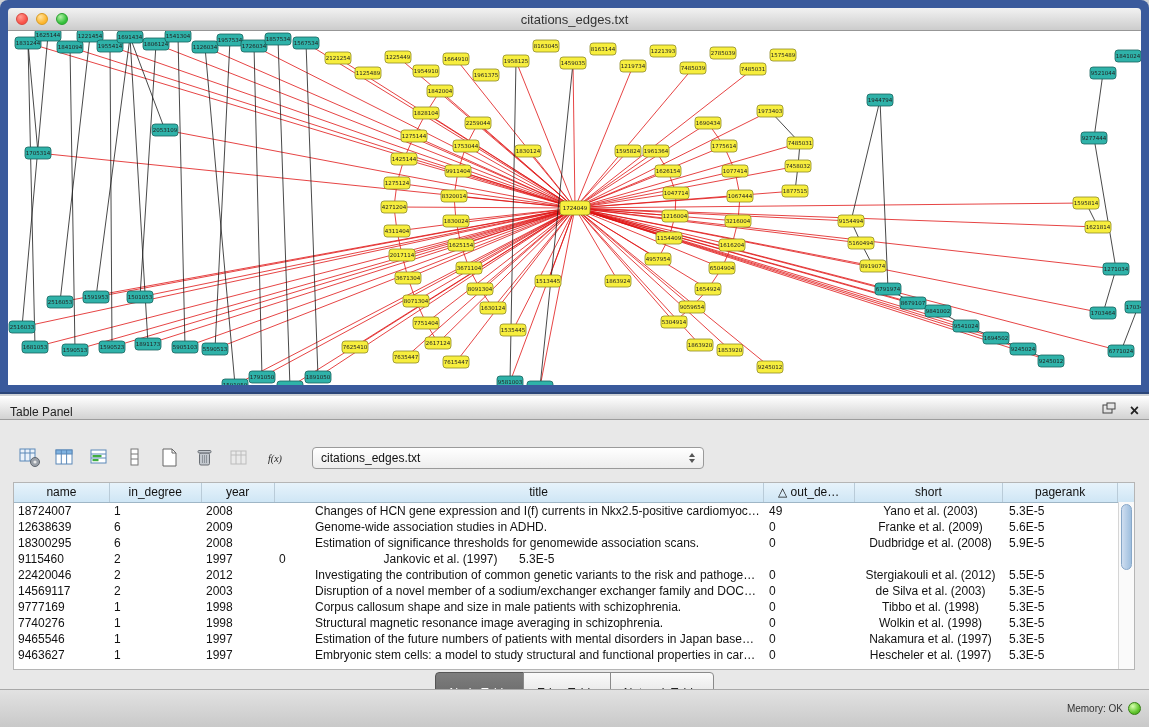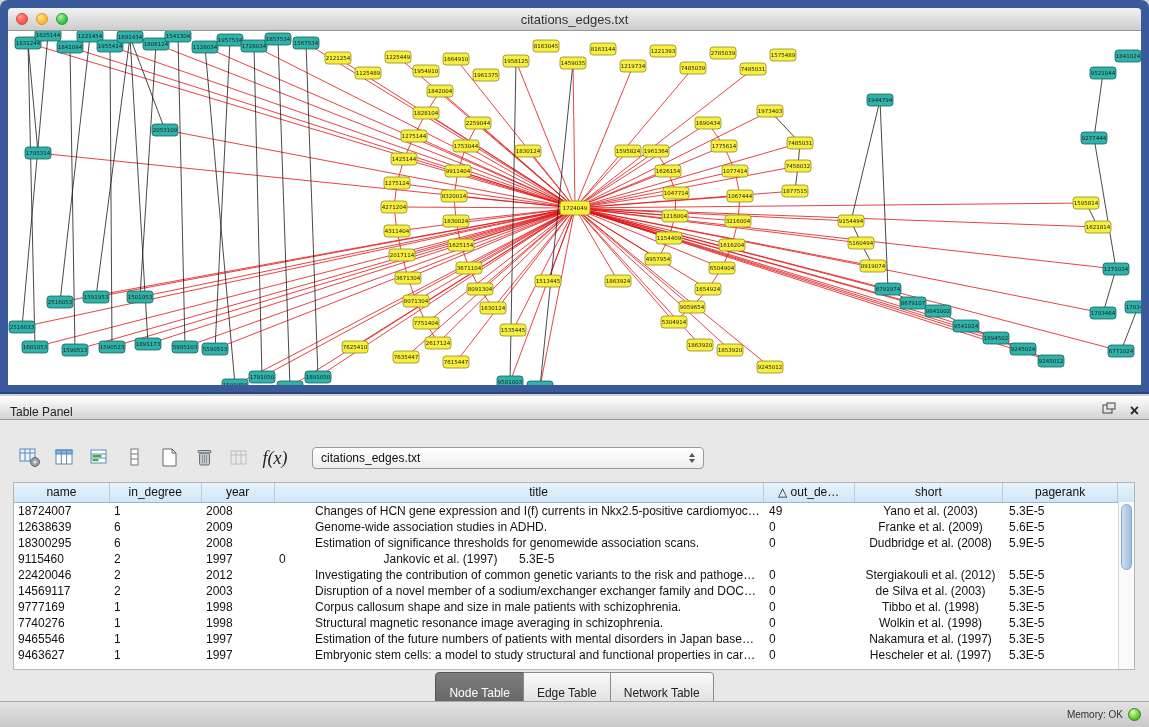--- a/index.html
+++ b/index.html
@@ -26,21 +26,21 @@
   .panel-header{position:absolute;left:0;top:396px;width:1149px;height:24px;box-sizing:border-box;background:linear-gradient(#fdfdfd,#d2d2d2);border-top:1px solid #ffffff;border-bottom:1px solid #9d9d9d;display:flex;align-items:flex-end;}
   .panel-title{font-size:12px;color:#222;margin-left:10px;}
   .panel-header .spacer{flex:1;}
   .float-ic{margin-right:14px;cursor:default;}
   .close-ic{font-size:16px;font-weight:bold;color:#222;margin-right:10px;line-height:16px;cursor:default;}
 
   .panel-body{position:absolute;left:0;top:420px;width:1149px;height:285px;background:#e8e8e8;}
 
   .toolbar{position:absolute;left:16px;top:22px;height:32px;display:flex;align-items:center;gap:7px;}
   .tbtn{width:28px;height:26px;display:flex;align-items:center;justify-content:center;border-radius:3px;}
-  .fx{font-family:"Liberation Serif",serif;font-style:italic;font-size:18px;color:#222;}
+  .fx{font-family:"Liberation Serif",serif;font-style:italic;font-size:10px;color:#222;}
   .combo{margin-left:16px;width:392px;height:22px;background:linear-gradient(#ffffff,#ededed);border:1px solid #9a9a9a;border-radius:4px;display:flex;align-items:center;padding:0 8px;box-sizing:border-box;font-size:12px;color:#111;}
   .combo .cval{flex:1;overflow:hidden;white-space:nowrap;}
   .combo .arrows{display:flex;flex-direction:column;align-items:center;margin-left:6px;}
   .arr-up{width:0;height:0;border-left:3.5px solid transparent;border-right:3.5px solid transparent;border-bottom:4.5px solid #555;margin-bottom:2px;}
   .arr-dn{width:0;height:0;border-left:3.5px solid transparent;border-right:3.5px solid transparent;border-top:4.5px solid #555;}
 
   .table-wrap{position:absolute;left:13px;top:62px;width:1122px;height:188px;background:#ffffff;border:1px solid #b5b5b5;box-sizing:border-box;overflow:hidden;}
   .hrow{display:flex;background:linear-gradient(#e7f3fb,#cfe6f5);border-bottom:1px solid #9fb6c6;}
   .hcell{box-sizing:border-box;border-right:1px solid #b9cbd8;font-size:12px;height:19px;line-height:19px;text-align:center;color:#111;overflow:hidden;white-space:nowrap;}
   .hfill{box-sizing:border-box;width:16px;height:19px;background:linear-gradient(#e7f3fb,#cfe6f5);}
@@ -50,21 +50,21 @@
   .c0{width:96px;} .c1{width:92px;} .c2{width:73px;} .c3{width:490px;padding-left:40px;} .c4{width:91px;} .c5{width:149px;} .c6{width:115px;}
   .vscroll{position:absolute;right:0;top:19px;bottom:0;width:16px;background:#fafafa;border-left:1px solid #d5d5d5;box-sizing:border-box;}
   .vthumb{margin:2px;height:64px;background:linear-gradient(90deg,#cfdef0,#9dbede);border:1px solid #87a7c8;border-radius:7px;}
 
   .tabs{position:absolute;left:0;top:252px;width:100%;display:flex;justify-content:center;}
   .tab{height:21px;line-height:21px;padding:10px 13px;font-size:12px;border:1px solid #8a8a8a;margin-left:-1px;background:linear-gradient(#fafafa,#d6d6d6);color:#222;cursor:default;}
   .tab:first-child{border-radius:4px 0 0 4px;margin-left:0;}
   .tab:last-child{border-radius:0 4px 4px 0;}
   .tab.active{background:linear-gradient(#7d7d7d,#5e5e5e);color:#ffffff;border-color:#555;}
 
-  .statusbar{position:absolute;left:0;bottom:0;width:1149px;height:26px;background:linear-gradient(#e2e2e2,#c9c9c9);border-top:1px solid #a8a8a8;display:flex;align-items:center;justify-content:flex-end;box-sizing:border-box;}
+  .statusbar{position:absolute;left:0;bottom:0;width:1149px;height:38px;background:linear-gradient(#e2e2e2,#c9c9c9);border-top:1px solid #a8a8a8;display:flex;align-items:center;justify-content:flex-end;box-sizing:border-box;}
   .mem-label{font-size:10px;color:#333;margin-right:5px;}
   .mem-ball{width:13px;height:13px;border-radius:50%;background:radial-gradient(circle at 35% 30%,#d8ffb0,#62c62e 60%,#3f9a1a);border:1px solid #357f12;margin-right:8px;box-sizing:border-box;}
 </style>
 </head>
 <body>
 
 <div class="net-window">
   <div class="titlebar">
     <div class="traffic">
       <div class="light red"></div>

